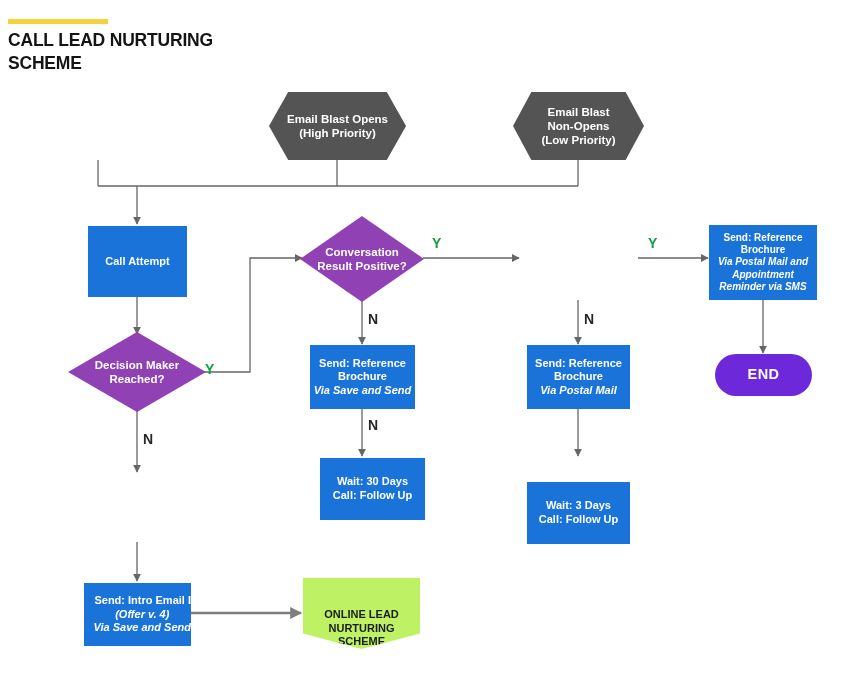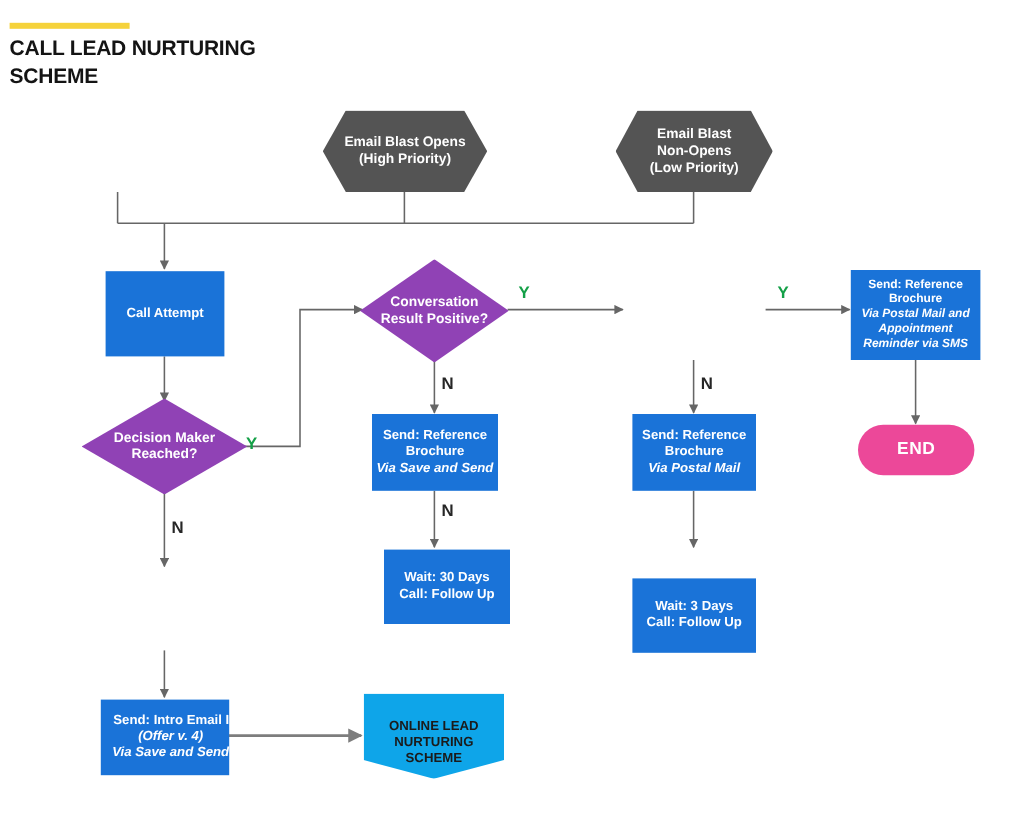--- a/index.html
+++ b/index.html
@@ -89,33 +89,33 @@
   
   .diamond {
     clip-path: polygon(50% 0%, 100% 50%, 50% 100%, 0% 50%);
     font-size: 11.5px;
   }
   .diamond.purple { background: #9042b5; }
   .diamond.orange { background: #f5821f; }
 
   
   .pill {
-    background: #ec4899;
+    background: #6d28d9;
     border-radius: 26px;
     font-size: 14.5px;
     letter-spacing: 0.4px;
   }
 
   
   .banner {
-    background: #0ea5e9;
+    background: #bef264;
     color: #1b1b1b;
     clip-path: polygon(0% 0%, 100% 0%, 100% 78%, 50% 100%, 0% 78%);
     font-size: 11px;
-    align-items: center;
+    align-items: flex-end;
     padding-top: 12px;
   }
 
   
   .edge-label {
     position: absolute;
     font-weight: bold;
     font-size: 14px;
     line-height: 1;
   }

